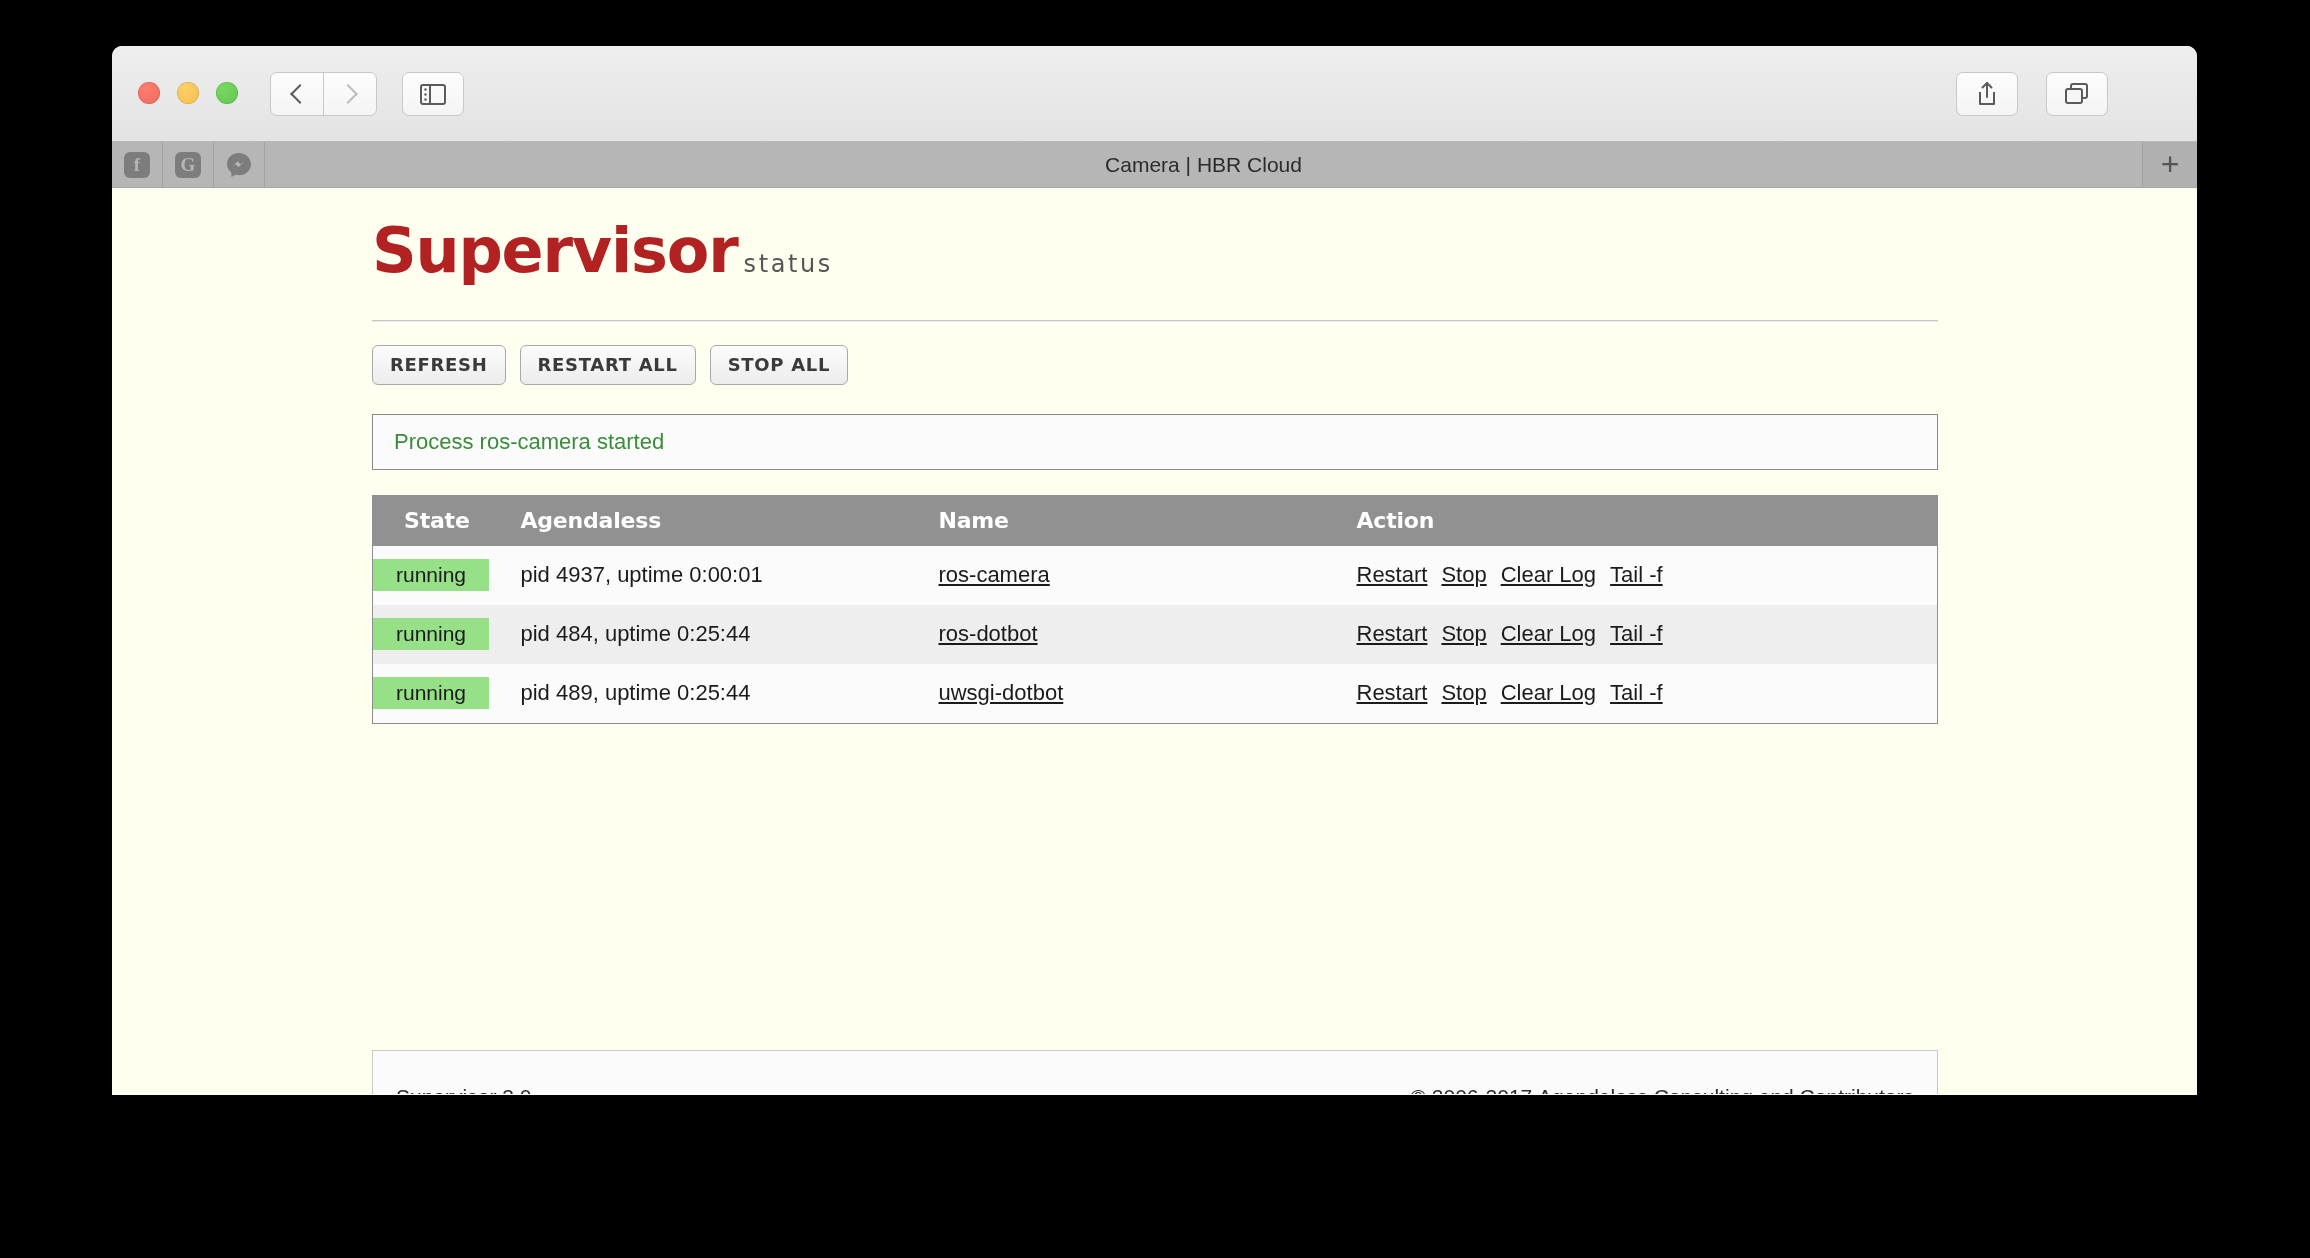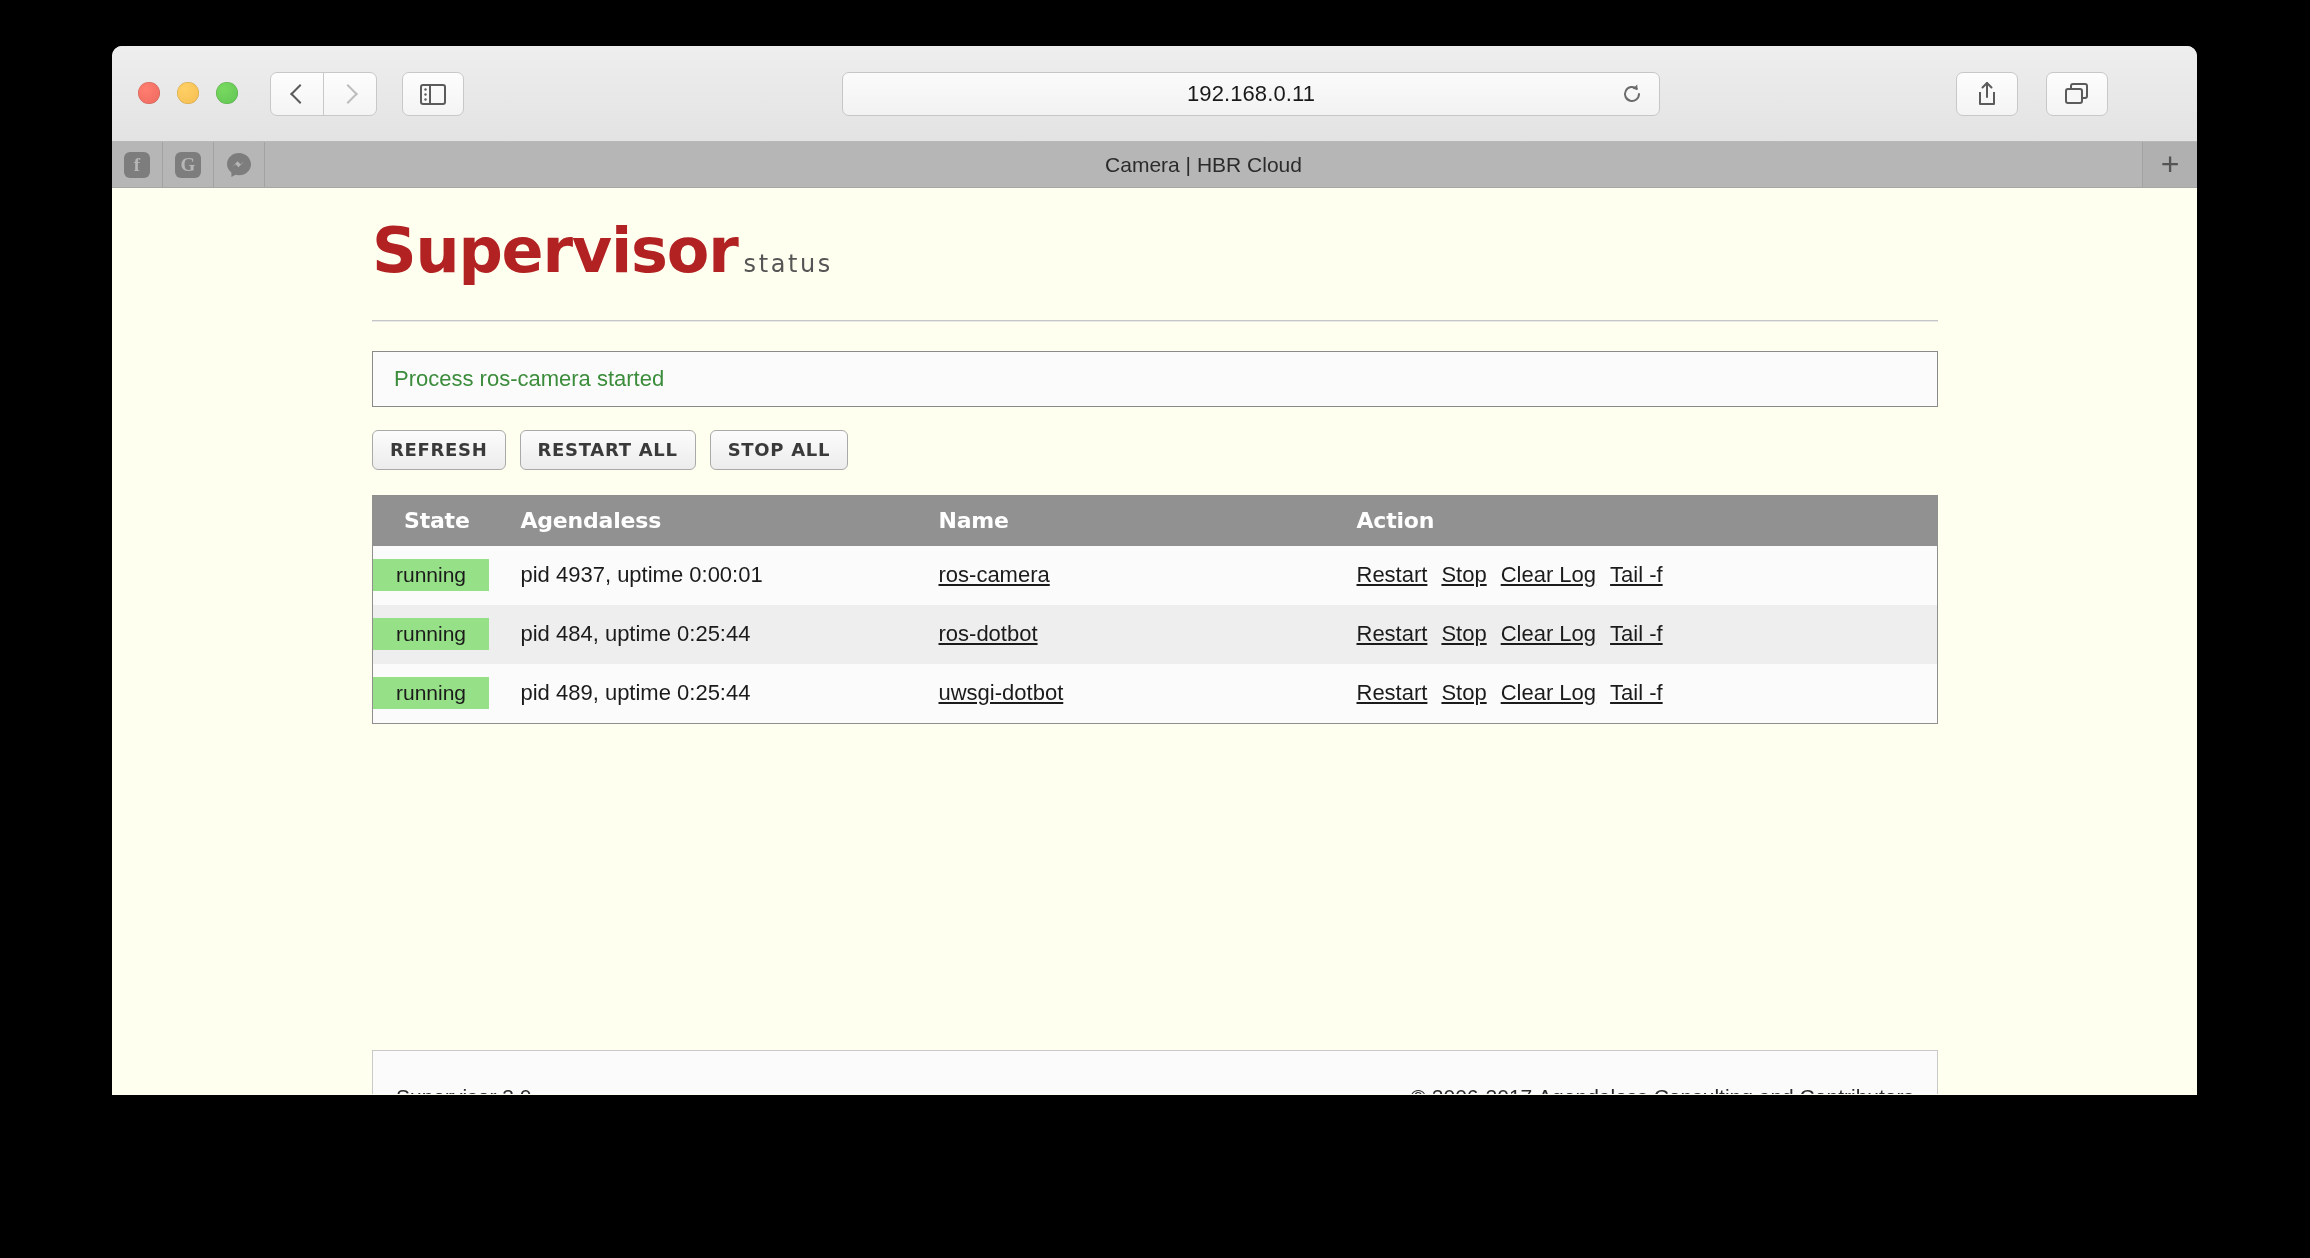--- a/index.html
+++ b/index.html
@@ -302,29 +302,20 @@
     <div class="tb-btn" id="sidebar-toggle">
       <svg width="26" height="21" viewBox="0 0 26 21">
         <rect x="1" y="1" width="24" height="19" rx="2" fill="none" stroke="#5b5b5b" stroke-width="2"></rect>
         <line x1="10" y1="1" x2="10" y2="20" stroke="#5b5b5b" stroke-width="2"></line>
         <circle cx="5.5" cy="5.5" r="1.2" fill="#5b5b5b"></circle>
         <circle cx="5.5" cy="10.5" r="1.2" fill="#5b5b5b"></circle>
         <circle cx="5.5" cy="15.5" r="1.2" fill="#5b5b5b"></circle>
       </svg>
     </div>
 
-    <div id="url-field" title="Search or enter website name">
-      <span id="url-text">192.168.0.11</span>
-      <span id="reload-button">
-        <svg width="24" height="24" viewBox="0 0 24 24">
-          <path d="M19 12a7 7 0 1 1-2.2-5.1" fill="none" stroke="#6b6b6b" stroke-width="2" stroke-linecap="round"></path>
-          <path d="M17.2 2.4 L17.6 7.4 L12.6 7.0 Z" fill="#6b6b6b"></path>
-        </svg>
-      </span>
-    </div>
 
     <div class="tb-btn" id="share-button">
       <svg width="24" height="26" viewBox="0 0 24 26">
         <path d="M12 2 L12 16" stroke="#5b5b5b" stroke-width="2" fill="none" stroke-linecap="round"></path>
         <path d="M7.5 6.5 L12 2 L16.5 6.5" fill="none" stroke="#5b5b5b" stroke-width="2" stroke-linecap="round" stroke-linejoin="round"></path>
         <path d="M5 11 L5 23 L19 23 L19 11" fill="none" stroke="#5b5b5b" stroke-width="2" stroke-linejoin="round"></path>
       </svg>
     </div>
     <div class="tb-btn" id="tabs-overview">
       <svg width="26" height="24" viewBox="0 0 26 24">
@@ -355,28 +346,28 @@
 
   <div id="page">
     <div id="content">
 
       <div id="logo-block">
         <span id="logo-main">Supervisor</span>
         <span id="logo-sub">status</span>
       </div>
       <div id="logo-rule"></div>
 
-      <div id="status-box">
-        <span id="status-message">Process ros-camera started</span>
-      </div>
-
       <div id="button-bar">
         <button class="sv-button">REFRESH</button>
         <button class="sv-button">RESTART ALL</button>
         <button class="sv-button">STOP ALL</button>
+      </div>
+
+      <div id="status-box">
+        <span id="status-message">Process ros-camera started</span>
       </div>
 
       <table id="process-table">
         <thead>
           <tr>
             <th class="col-state">State</th>
             <th class="col-desc">Agendaless</th>
             <th class="col-name">Name</th>
             <th class="col-action">Action</th>
           </tr>

